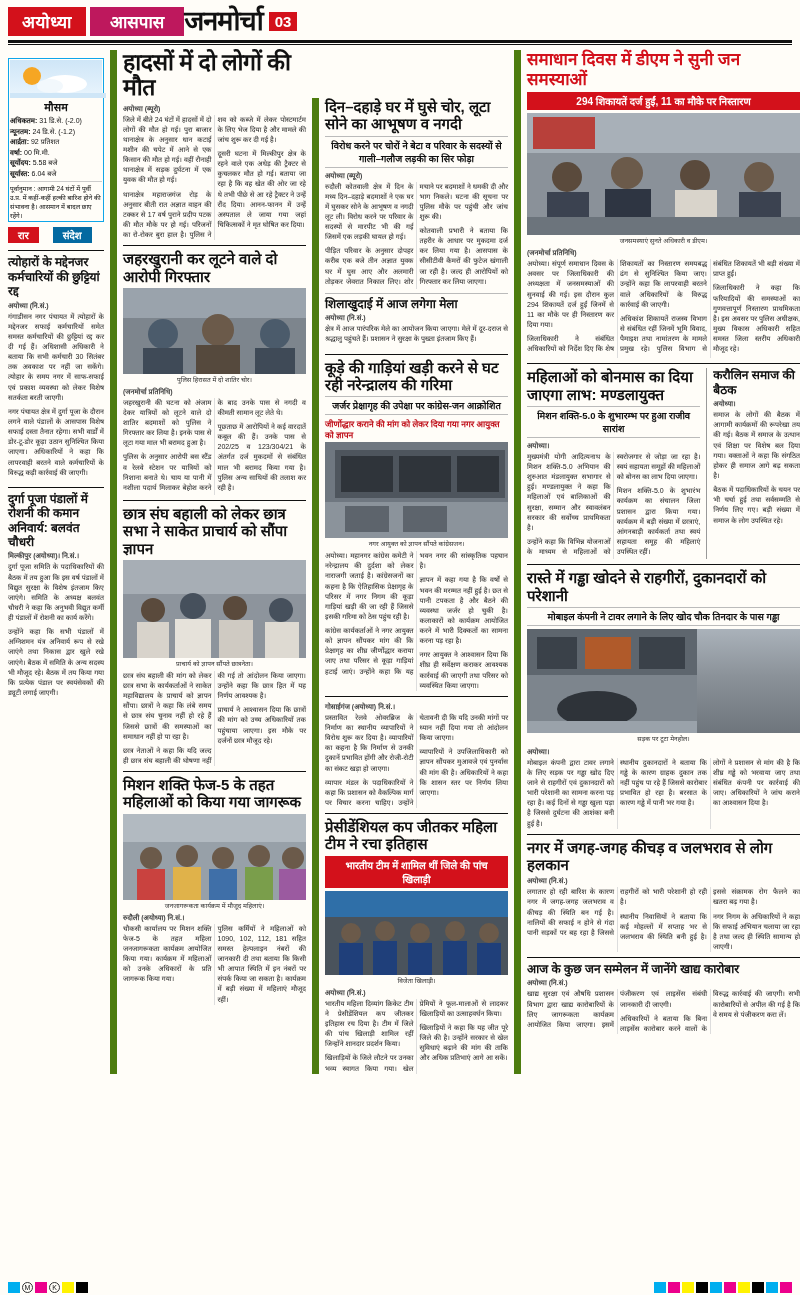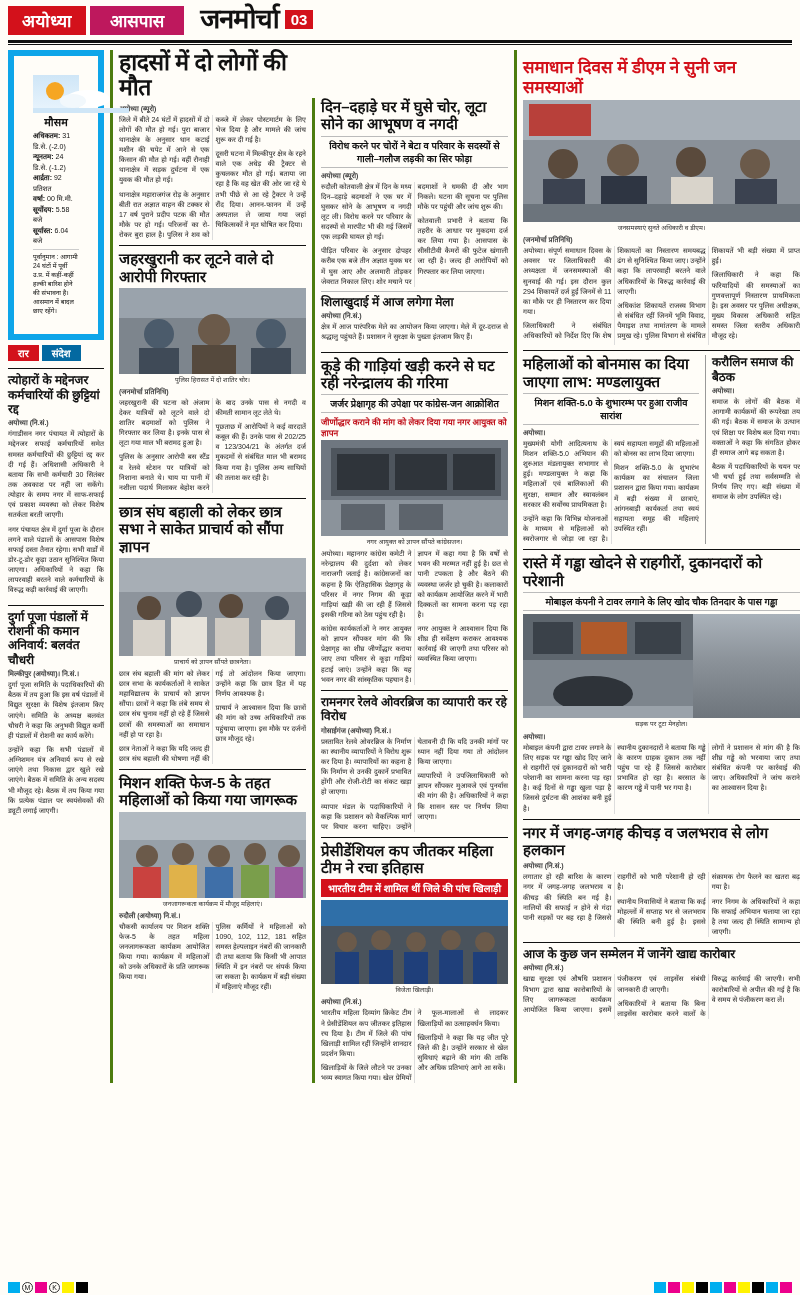--- a/index.html
+++ b/index.html
@@ -7,21 +7,21 @@
   body {
     width: 800px; height: 1295px;
     background: #fffdf8;
     font-family: "Liberation Sans", sans-serif;
     color: #111;
     overflow: hidden;
   }
   .page { width:800px; height:1295px; padding:6px 8px 0 8px; position:relative; }
 
   
-  .masthead { display:flex; align-items:flex-start; gap:16px; height:30px; }
+  .masthead { display:flex; align-items:center; gap:0; height:30px; }
   .mh-left { display:flex; gap:4px; }
   .badge-red {
     background:#d3111b; color:#fff; font-weight:bold; font-size:17px;
     padding:3px 14px; display:flex; align-items:center; letter-spacing:0.5px;
   }
   .badge-black {
     background:#be185d; color:#fff; font-weight:bold; font-size:17px;
     padding:3px 20px; display:flex; align-items:center;
   }
   .mh-mid { flex:1; display:flex; align-items:center; justify-content:center; font-size:9px; color:#333; gap:6px;}
@@ -35,21 +35,21 @@
   .rule-thin { border-top:1px solid #111; margin-top:1px; }
 
   
   .grid { display:flex; gap:6px; margin-top:5px; }
   .col { display:flex; flex-direction:column; }
   .c1 { width:96px; }
   .c2 { width:196px; }
   .c3 { width:196px; }
   .c4 { width:286px; }
 
-  .vline { border-left:3px solid #4d7c0f; }
+  .vline { border-left:7px solid #4d7c0f; }
 
   h1.head-main {
     font-size:23px; font-weight:bold; line-height:1.1; margin:0 0 3px 0;
     letter-spacing:-0.5px;
   }
   h2.head {
     font-size:15px; font-weight:bold; line-height:1.15; margin:0 0 3px 0;
   }
   h2.head.red { color:#d3111b; }
   h3.head-sm {
@@ -75,28 +75,28 @@
   .cols3 { column-count:3; column-gap:6px; column-rule:1px solid #ddd; }
 
   .hr { border-top:1px solid #111; margin:5px 0 4px 0; }
   .hr-thin { border-top:1px solid #bbb; margin:4px 0 3px 0; }
 
   
   .photo { width:100%; background:#b9bfc6; position:relative; overflow:hidden; }
   .cap { font-size:6.5px; color:#333; text-align:center; margin:1px 0 3px 0; }
 
   
-  .wx { border:6px solid #0ea5e9; padding:19px; margin-top:0; }
+  .wx { border:1px solid #0ea5e9; padding:1px; margin-top:8px; }
   .wx-title { font-size:11px; font-weight:bold; text-align:center; margin:1px 0 2px; }
   .wx-sun { width:100%; height:38px; background:linear-gradient(#cfe6f7,#eaf5fd); position:relative; }
   .wx-line { font-size:7px; line-height:1.5; }
   .wx-line b { font-weight:bold; }
   .wx-foot { font-size:6.5px; line-height:1.4; border-top:1px solid #ccc; margin-top:2px; padding-top:2px; }
 
-  .tag-row { display:flex; gap:3px; margin:5px 0 2px; }
+  .tag-row { display:flex; gap:14px; margin:5px 0 2px; }
   .tag-red { background:#d3111b; color:#fff; font-size:10px; font-weight:bold; padding:1px 10px;}
   .tag-black { background:#0369a1; color:#fff; font-size:10px; font-weight:bold; padding:1px 10px;}
 
   
   .colorbar { position:absolute; bottom:2px; left:8px; right:8px; display:flex; align-items:center; gap:2px; height:12px;}
   .sw { width:12px; height:11px; }
   .regmark { width:11px; height:11px; border:1px solid #333; border-radius:50%; font-size:7px; text-align:center; line-height:9px;}
 
   
   .ph-people { background:
@@ -327,21 +327,20 @@
           <p class="body">अयोध्या। महानगर कांग्रेस कमेटी ने नरेन्द्रालय की दुर्दशा को लेकर नाराजगी जताई है। कांग्रेसजनों का कहना है कि ऐतिहासिक प्रेक्षागृह के परिसर में नगर निगम की कूड़ा गाड़ियां खड़ी की जा रही हैं जिससे इसकी गरिमा को ठेस पहुंच रही है।</p>
           <p class="body">कांग्रेस कार्यकर्ताओं ने नगर आयुक्त को ज्ञापन सौंपकर मांग की कि प्रेक्षागृह का शीघ्र जीर्णोद्धार कराया जाए तथा परिसर से कूड़ा गाड़ियां हटाई जाएं। उन्होंने कहा कि यह भवन नगर की सांस्कृतिक पहचान है।</p>
           <p class="body">ज्ञापन में कहा गया है कि वर्षों से भवन की मरम्मत नहीं हुई है। छत से पानी टपकता है और बैठने की व्यवस्था जर्जर हो चुकी है। कलाकारों को कार्यक्रम आयोजित करने में भारी दिक्कतों का सामना करना पड़ रहा है।</p>
           <p class="body">नगर आयुक्त ने आश्वासन दिया कि शीघ्र ही सर्वेक्षण कराकर आवश्यक कार्रवाई की जाएगी तथा परिसर को व्यवस्थित किया जाएगा।</p>
         </div>
       </article>
 
       <div class="hr"></div>
 
       <article>
-        <h3 class="head-sm">रामनगर रेलवे ओवरब्रिज का व्यापारी कर रहे विरोध</h3>
         <div class="byline">गोसाईगंज (अयोध्या) नि.सं.।</div>
         <div class="cols2">
           <p class="body">प्रस्तावित रेलवे ओवरब्रिज के निर्माण का स्थानीय व्यापारियों ने विरोध शुरू कर दिया है। व्यापारियों का कहना है कि निर्माण से उनकी दुकानें प्रभावित होंगी और रोजी-रोटी का संकट खड़ा हो जाएगा।</p>
           <p class="body">व्यापार मंडल के पदाधिकारियों ने कहा कि प्रशासन को वैकल्पिक मार्ग पर विचार करना चाहिए। उन्होंने चेतावनी दी कि यदि उनकी मांगों पर ध्यान नहीं दिया गया तो आंदोलन किया जाएगा।</p>
           <p class="body">व्यापारियों ने उपजिलाधिकारी को ज्ञापन सौंपकर मुआवजे एवं पुनर्वास की मांग की है। अधिकारियों ने कहा कि शासन स्तर पर निर्णय लिया जाएगा।</p>
         </div>
       </article>
 
       <div class="hr"></div>
 
@@ -370,21 +369,22 @@
           <p class="body">भारतीय महिला दिव्यांग क्रिकेट टीम ने प्रेसीडेंशियल कप जीतकर इतिहास रच दिया है। टीम में जिले की पांच खिलाड़ी शामिल रहीं जिन्होंने शानदार प्रदर्शन किया।</p>
           <p class="body">खिलाड़ियों के जिले लौटने पर उनका भव्य स्वागत किया गया। खेल प्रेमियों ने फूल-मालाओं से लादकर खिलाड़ियों का उत्साहवर्धन किया।</p>
           <p class="body">खिलाड़ियों ने कहा कि यह जीत पूरे जिले की है। उन्होंने सरकार से खेल सुविधाएं बढ़ाने की मांग की ताकि और अधिक प्रतिभाएं आगे आ सकें।</p>
         </div>
       </article>
     </div>
 
     <div class="col c4 vline" style="padding-left:6px;">
 
       <article>
-        <h2 class="head red" style="font-size:17px;margin-top:8px;">समाधान दिवस में डीएम ने सुनी जन समस्याओं</h2>
+        <h2 class="head red" style="font-size:17px;">समाधान दिवस में डीएम ने सुनी जन समस्याओं</h2>
+        <div class="subhead-bar">294 शिकायतें दर्ज हुईं, 11 का मौके पर निस्तारण</div>
         <div class="photo ph-room" style="height:122px;">
           <svg width="280" height="122" viewBox="0 0 280 122">
             <rect width="280" height="122" fill="#8a9199"></rect>
             <rect x="0" y="0" width="280" height="40" fill="#a8b0b8"></rect>
             <rect x="6" y="4" width="62" height="32" fill="#b8403a"></rect>
             <circle cx="40" cy="64" r="15" fill="#5a4a3c"></circle>
               <rect x="20" y="79" width="42" height="43" fill="#3b4250"></rect>
             <circle cx="100" cy="60" r="16" fill="#6b5a4a"></circle>
               <rect x="78" y="76" width="46" height="46" fill="#2e3542"></rect>
             <circle cx="168" cy="62" r="15" fill="#5a4a3c"></circle>

